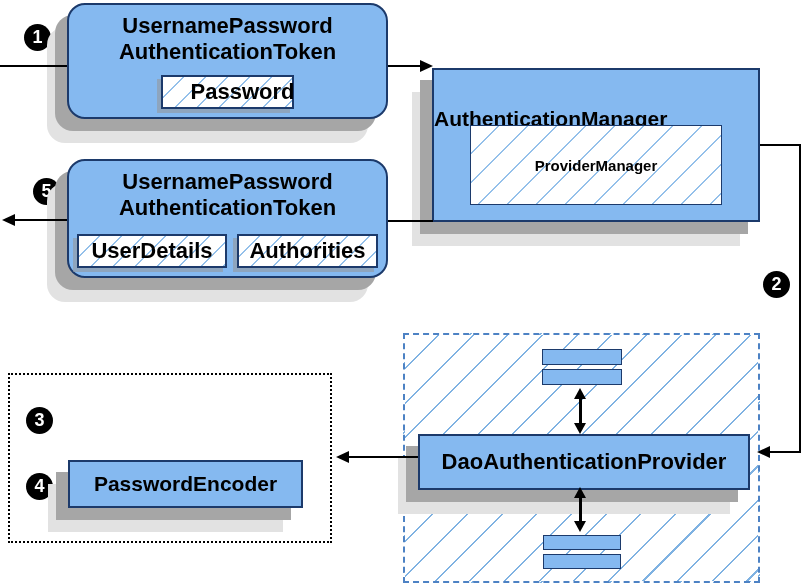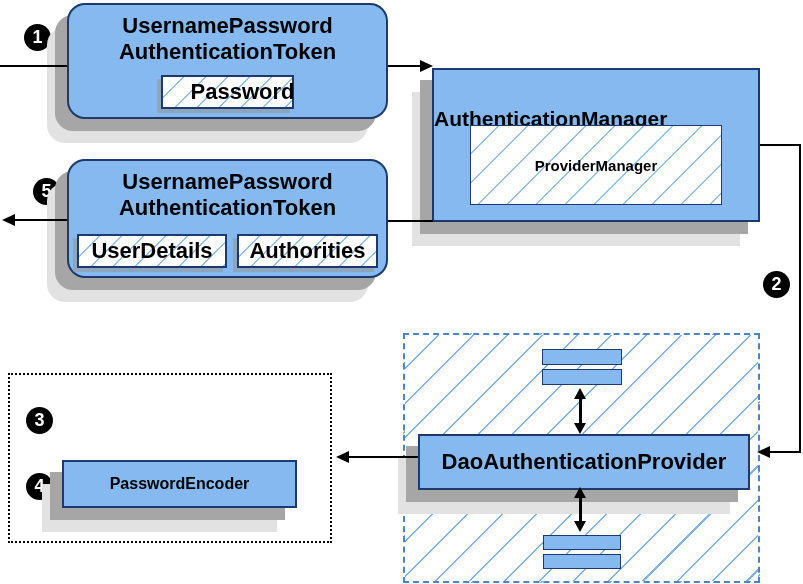--- a/index.html
+++ b/index.html
@@ -130,21 +130,21 @@
       <div class="field" style="width:150px;">UserDetails</div>
       <div class="field" style="width:141px;">Authorities</div>
     </div>
   </div>
 
   <div class="node shadowed" style="left:418px; top:434px; width:332px; height:56px; font-size:22px;">DaoAuthenticationProvider</div>
 
   <div class="dotted-container" style="left:8px; top:373px; width:324px; height:170px;"></div>
 
 
-  <div class="node shadowed" style="left:62px; top:460px; width:235px; height:48px; font-size:16px;">PasswordEncoder</div>
+  <div class="node shadowed" style="left:68px; top:460px; width:235px; height:48px; font-size:21px;">PasswordEncoder</div>
 
   <div class="line" style="left:0; top:65px; width:67px; height:2px;"></div>
 
   <div class="line" style="left:388px; top:65px; width:34px; height:2px;"></div>
   <div class="ah ah-right" style="left:420px; top:60px;"></div>
 
   <div class="line" style="left:388px; top:220px; width:45px; height:2px;"></div>
 
   <div class="line" style="left:12px; top:219px; width:55px; height:2px;"></div>
   <div class="ah ah-left" style="left:2px; top:214px;"></div>

